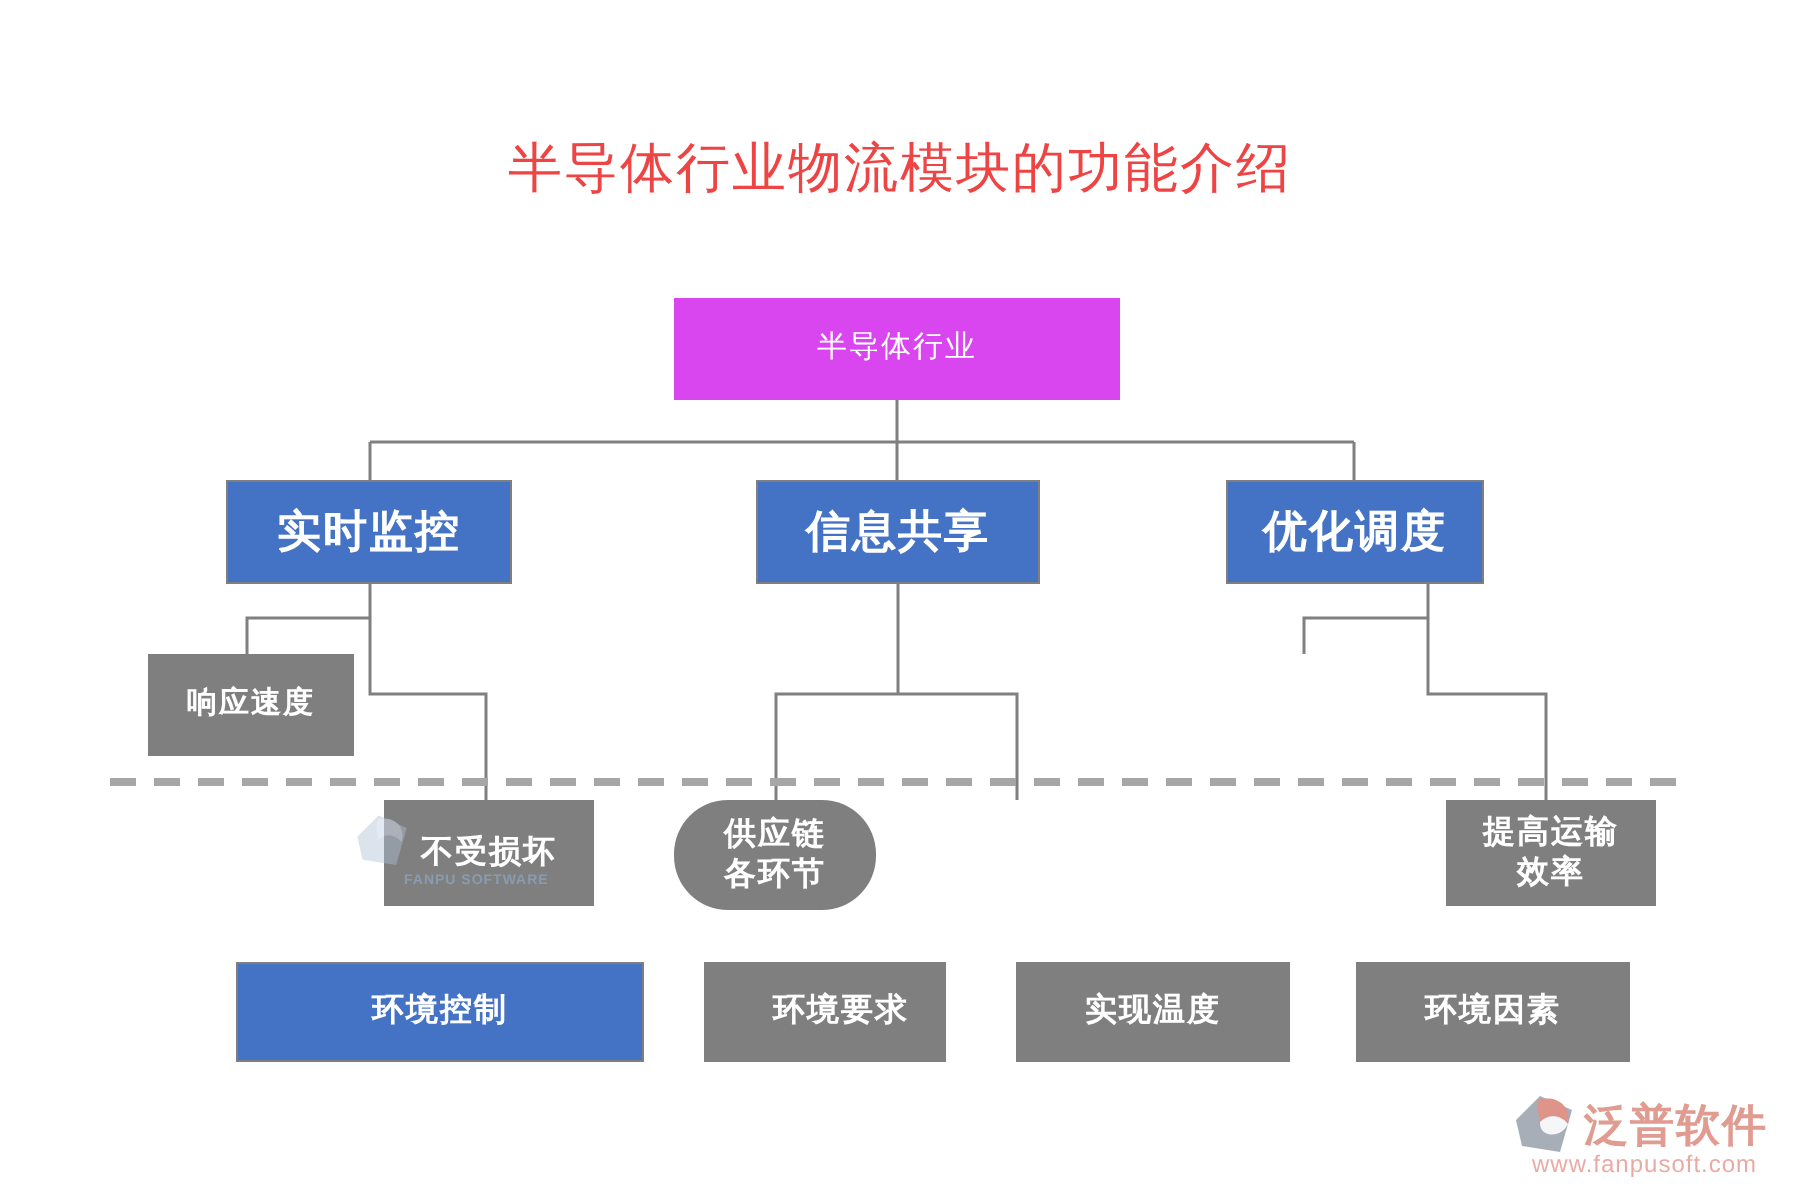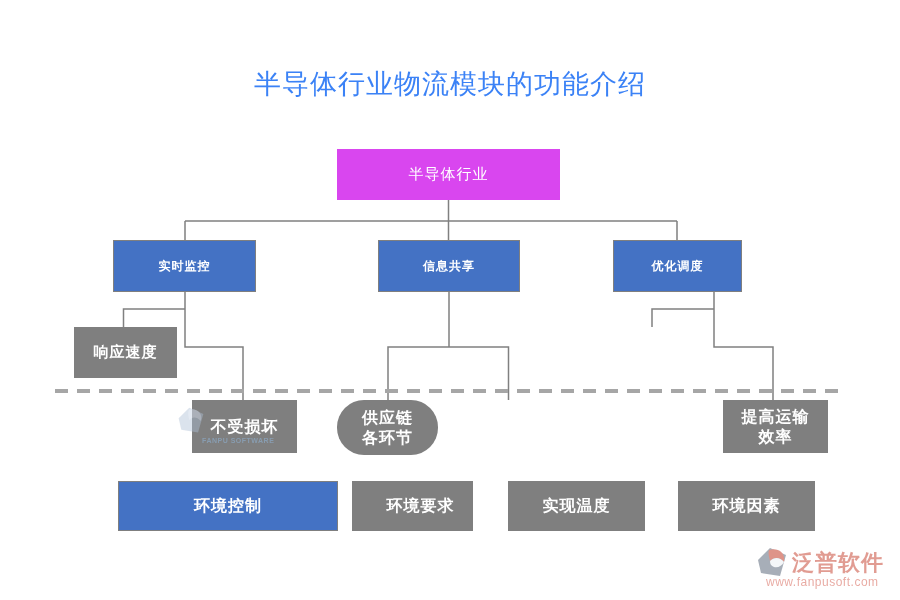--- a/index.html
+++ b/index.html
@@ -3,29 +3,29 @@
 <meta charset="utf-8">
 <style>
   html,body{margin:0;padding:0;background:#ffffff;}
   #canvas{
     position:relative;width:900px;height:600px;background:#ffffff;overflow:hidden;
     font-family:"Liberation Sans","DejaVu Sans",sans-serif;
   }
   #title{
     position:absolute;left:0;top:66px;width:900px;text-align:center;
     font-family:"Liberation Serif","DejaVu Serif",serif;
-    font-size:27px;letter-spacing:1px;color:#3b82f6;
+    font-size:27px;letter-spacing:1px;color:#ef4444;
   }
   .node{
     position:absolute;display:flex;align-items:center;justify-content:center;
     color:#ffffff;text-align:center;box-sizing:border-box;
     white-space:pre-line;line-height:1.25;
   }
   .node.rootblue{background:#d946ef;font-size:15px;font-weight:400;letter-spacing:1px;}
-  .node.blue{background:#4472c4;border:1px solid #7f7f7f;font-weight:bold;font-size:12px;letter-spacing:1px;}
+  .node.blue{background:#4472c4;border:1px solid #7f7f7f;font-weight:bold;font-size:22px;letter-spacing:1px;}
   .node.blue2{background:#4472c4;border:1px solid #7f7f7f;font-weight:bold;font-size:16px;letter-spacing:1px;}
   .node.gray{background:#7f7f7f;font-weight:bold;font-size:16px;letter-spacing:1px;}
   svg.layer{position:absolute;left:0;top:0;}
   #watermark-small{
     position:absolute;left:176px;top:406px;width:90px;opacity:0.55;
     pointer-events:none;text-align:left;
   }
   #watermark-small .wm-text{
     font-size:7px;color:#8fb4d8;letter-spacing:0.5px;font-weight:bold;
     position:absolute;left:26px;top:31px;white-space:nowrap;
@@ -73,21 +73,21 @@
 
   <div class="node gray" style="left:192px;top:400px;width:105px;height:53px;">不受损坏</div>
 
   <div class="node gray" style="left:337px;top:400px;width:101px;height:55px;border-radius:27px;">供应链
 各环节</div>
 
 
   <div class="node gray" style="left:723px;top:400px;width:105px;height:53px;">提高运输
 效率</div>
 
-  <div class="node blue2" style="left:118px;top:481px;width:220px;height:50px;">环境控制</div>
+  <div class="node blue2" style="left:118px;top:481px;width:204px;height:50px;">环境控制</div>
 
   <div class="node gray" style="left:352px;top:481px;width:121px;height:50px;padding-left:16px;">环境要求</div>
 
   <div class="node gray" style="left:508px;top:481px;width:137px;height:50px;">实现温度</div>
 
   <div class="node gray" style="left:678px;top:481px;width:137px;height:50px;text-align:center;">环境因素</div>
 
   <div id="watermark-small">
     <svg width="30" height="30" viewBox="0 0 34 34">
       <polygon points="3,14 15,2 31,9 25,30 6,27" fill="#aebfd4" opacity="0.8"></polygon>

